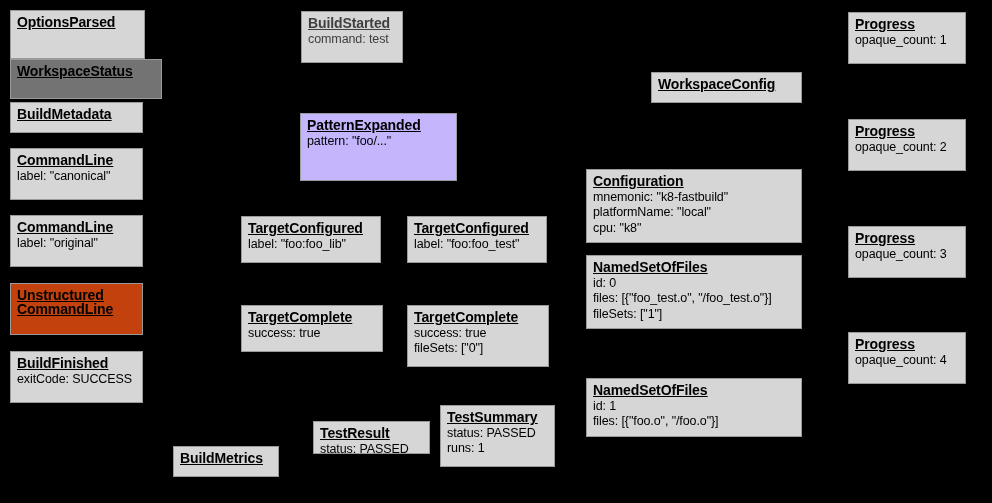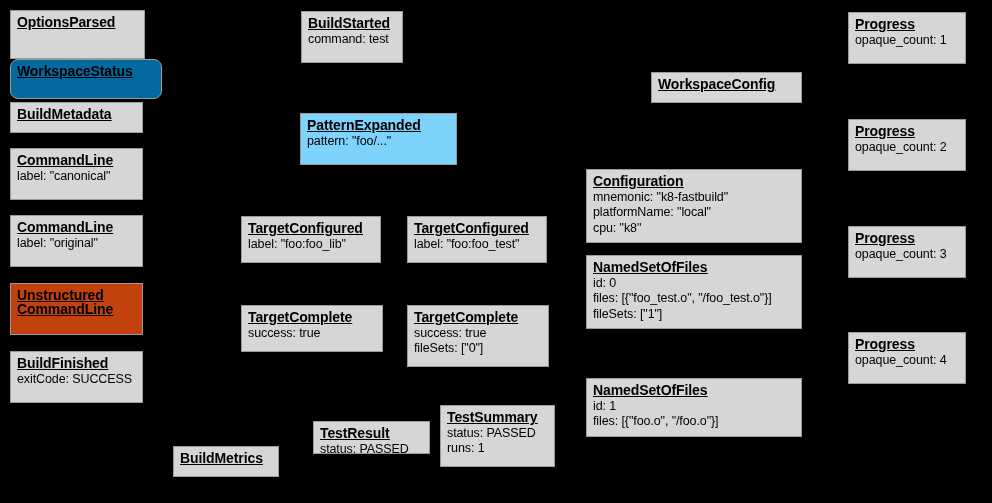--- a/index.html
+++ b/index.html
@@ -58,52 +58,52 @@
 </style>
 </head>
 <body>
 
 <div id="canvas" style="width: 992px; height: 503px; background: rgb(0, 0, 0);">
     <div class="node title-only" style="left: 10px; top: 10px; width: 135px; height: 49px; background: rgb(214, 214, 214); border-color: rgb(154, 154, 154); color: rgb(0, 0, 0);">
       <span class="node-title">
         <span class="node-title-line">OptionsParsed</span>
       </span>
     </div>
-    <div class="node" style="left: 301px; top: 11px; width: 102px; height: 52px; background: rgb(214, 214, 214); border-color: rgb(154, 154, 154); color: #000000;">
+    <div class="node" style="left: 301px; top: 11px; width: 102px; height: 52px; background: rgb(214, 214, 214); border-color: rgb(154, 154, 154); color: #404040;">
       <span class="node-title">
         <span class="node-title-line">BuildStarted</span>
       </span>
       <span class="node-fields">
         <span class="node-field">command: test</span>
       </span>
     </div>
     <div class="node" style="left: 848px; top: 12px; width: 118px; height: 52px; background: rgb(214, 214, 214); border-color: rgb(154, 154, 154); color: rgb(0, 0, 0);">
       <span class="node-title">
         <span class="node-title-line">Progress</span>
       </span>
       <span class="node-fields">
         <span class="node-field">opaque_count: 1</span>
       </span>
     </div>
-    <div class="node title-only" style="left: 10px; top: 59px; width: 152px; height: 40px; background: #0369a1; border-color: rgb(154, 154, 154); color: rgb(0, 0, 0); border-radius: 8px;">
+    <div class="node title-only" style="left: 10px; top: 59px; width: 152px; height: 40px; background: #737373; border-color: rgb(154, 154, 154); color: rgb(0, 0, 0);">
       <span class="node-title">
         <span class="node-title-line">WorkspaceStatus</span>
       </span>
     </div>
     <div class="node title-only" style="left: 651px; top: 72px; width: 151px; height: 31px; background: rgb(214, 214, 214); border-color: rgb(154, 154, 154); color: rgb(0, 0, 0);">
       <span class="node-title">
         <span class="node-title-line">WorkspaceConfig</span>
       </span>
     </div>
     <div class="node title-only" style="left: 10px; top: 102px; width: 133px; height: 31px; background: rgb(214, 214, 214); border-color: rgb(154, 154, 154); color: rgb(0, 0, 0);">
       <span class="node-title">
         <span class="node-title-line">BuildMetadata</span>
       </span>
     </div>
-    <div class="node" style="left: 300px; top: 113px; width: 157px; height: 52px; background: #7dd3fc; border-color: rgb(154, 154, 154); color: rgb(0, 0, 0);">
+    <div class="node" style="left: 300px; top: 113px; width: 157px; height: 68px; background: #c4b5fd; border-color: rgb(154, 154, 154); color: rgb(0, 0, 0);">
       <span class="node-title">
         <span class="node-title-line">PatternExpanded</span>
       </span>
       <span class="node-fields">
         <span class="node-field">pattern: "foo/..."</span>
       </span>
     </div>
     <div class="node" style="left: 848px; top: 119px; width: 118px; height: 52px; background: rgb(214, 214, 214); border-color: rgb(154, 154, 154); color: rgb(0, 0, 0);">
       <span class="node-title">
         <span class="node-title-line">Progress</span>

